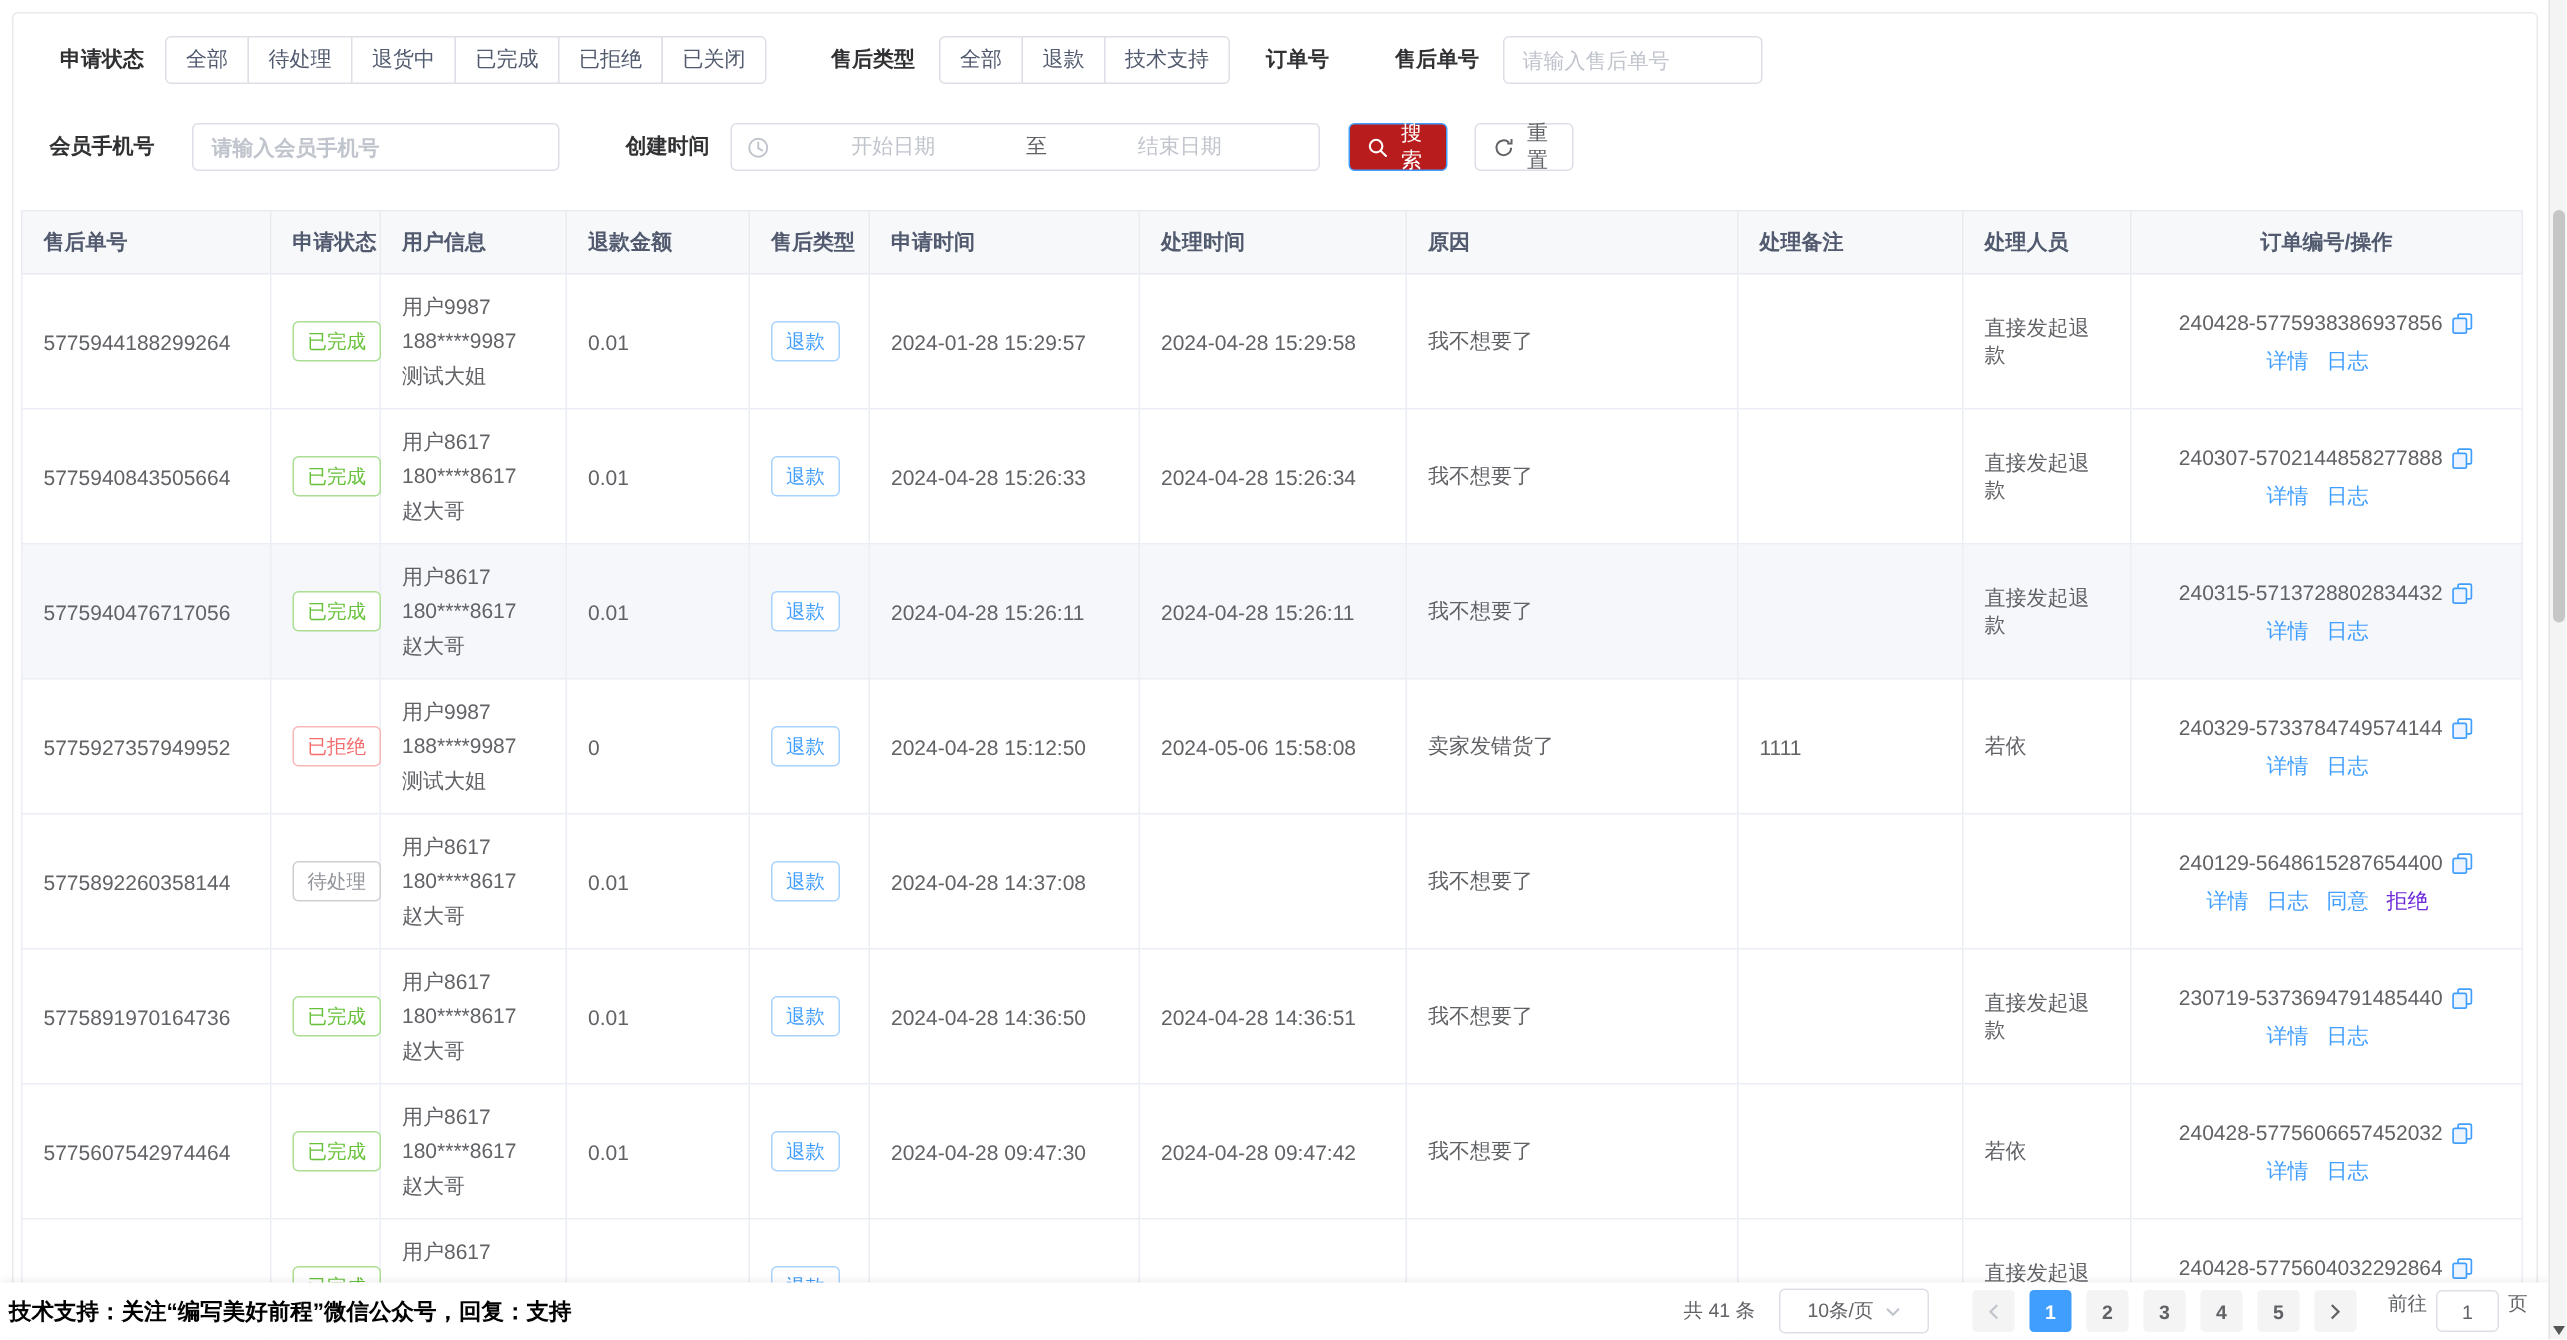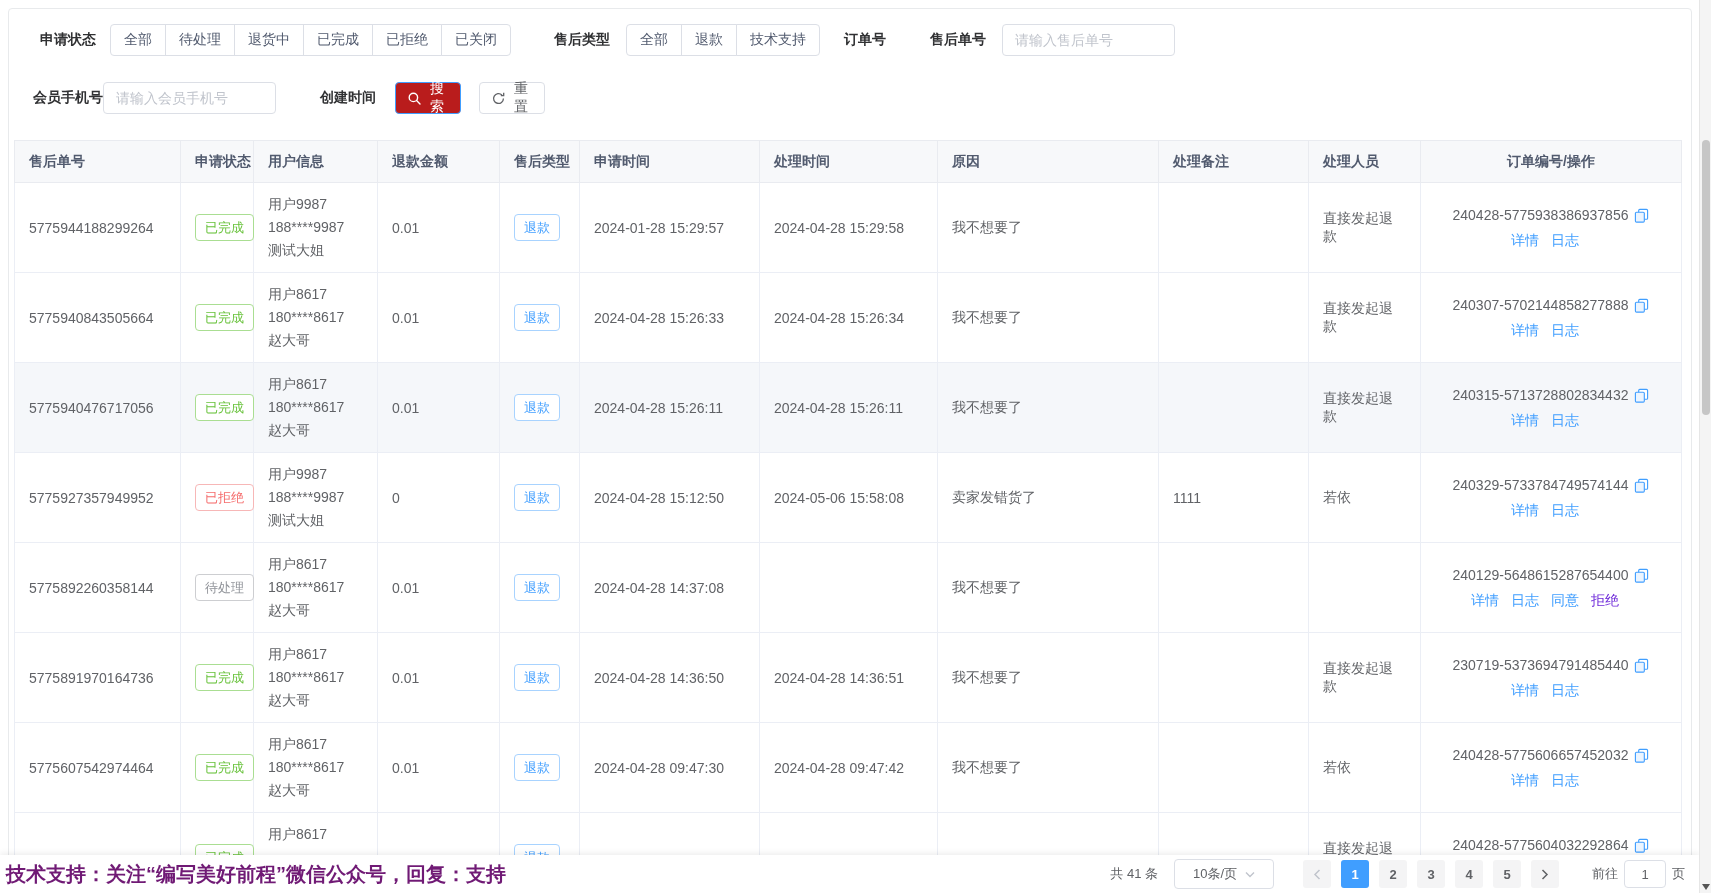--- a/index.html
+++ b/index.html
@@ -67,32 +67,32 @@
   .action-line { line-height:23px; margin-top:2px; }
   .op-link { color:#409eff; cursor:pointer; margin-right:12px; text-decoration:none; }
   .op-link.danger { color:#6d28d9; }
   .copy-icon { display:inline-flex; cursor:pointer; }
   
   .footer-bar {
     position:absolute; left:0; top:855px; width:1699px; height:38px; background:#fff;
     box-shadow:0 -2px 6px rgba(0,0,0,0.07); z-index:5;
     display:flex; align-items:center; justify-content:space-between; padding:0 14px 0 6px;
   }
-  .support-text { font-weight:700; color:#701a75; font-size:20px; white-space:nowrap;text-align:center; }
+  .support-text { font-weight:700; color:#000000; font-size:15px; white-space:nowrap;text-align:center; }
   .pager { display:flex; align-items:center; font-size:13px; color:#606266; }
   .pager .total { margin-right:16px; }
   .size-select { width:100px; height:30px; border:1px solid #dcdfe6; border-radius:4px;
     display:flex; align-items:center; justify-content:center; gap:8px; cursor:pointer;
     color:#606266; background:#fff; margin-right:24px; }
   .pg-btn { min-width:28px; height:28px; margin:0 5px; background:#f4f4f5; border-radius:3px;
     display:flex; align-items:center; justify-content:center; cursor:pointer;
     color:#606266; font-weight:700; font-size:13px; }
   .pg-btn.active { background:#409eff; color:#fff; }
   .pg-btn.nav { font-weight:400; }
-  .goto { display:flex; align-items:center; margin-left:28px; gap:6px; }
+  .goto { display:flex; align-items:flex-start; margin-left:16px; gap:6px; }
   .goto-input { width:42px; height:28px; border:1px solid #dcdfe6; border-radius:4px;
     text-align:center; font-size:13px; color:#606266; outline:none; font-family:inherit; }
   
   .v-scrollbar { position:absolute; right:0; top:0; width:12px; height:893px;
     background:#f4f4f4; border-left:1px solid #e6e6e6; z-index:6; }
   .v-scroll-thumb { position:absolute; left:2px; top:140px; width:8px; height:275px;
     background:#c6c6c6; border-radius:4px; }
   .v-scroll-arrow { position:absolute; left:2px; bottom:3px; width:0; height:0;
     border-left:4px solid transparent; border-right:4px solid transparent;
     border-top:6px solid #555; }
@@ -119,22 +119,33 @@
         <button class="gbtn">退款</button>
         <button class="gbtn">技术支持</button>
       </div>
     <span class="f-label" style="margin-left:24px">订单号</span>
     <span class="f-label" style="margin-left:44px">售后单号</span>
     <input class="txt-input" style="margin-left: 16px; width: 173px;" placeholder="请输入售后单号">
   </div>
 
   <div class="filter-row r2">
     <span class="f-label" style="margin-left:24px">会员手机号</span>
-    <input class="txt-input" style="margin-left: 0; width: 173px;" placeholder="请输入会员手机号">
+    <input class="txt-input" style="margin-left: 25px; width: 245px; font-weight: bold;" placeholder="请输入会员手机号">
     <span class="f-label" style="margin-left:44px">创建时间</span>
+    <div class="date-range" style="margin-left:14px;width:393px">
+      <span class="icon">
+        <svg width="15" height="15" viewBox="0 0 15 15">
+            <circle cx="7.5" cy="7.5" r="6" fill="none" stroke="#c0c4cc" stroke-width="1.3"></circle>
+            <path d="M7.5 4v3.8l2.6 1.5" fill="none" stroke="#c0c4cc" stroke-width="1.3" stroke-linecap="round"></path>
+          </svg>
+      </span>
+      <span class="half">开始日期</span>
+      <span class="sep">至</span>
+      <span class="half">结束日期</span>
+    </div>
     <button class="btn primary" style="margin-left:19px;width:66px">
       <span>
         <svg width="13" height="13" viewBox="0 0 13 13">
             <circle cx="5.4" cy="5.4" r="4.2" fill="none" stroke="#fff" stroke-width="1.4"></circle>
             <path d="M8.6 8.6 L12 12" stroke="#fff" stroke-width="1.4" stroke-linecap="round"></path>
           </svg>
       </span>
       <span>搜索</span>
     </button>
     <button class="btn" style="margin-left:18px;width:66px">

